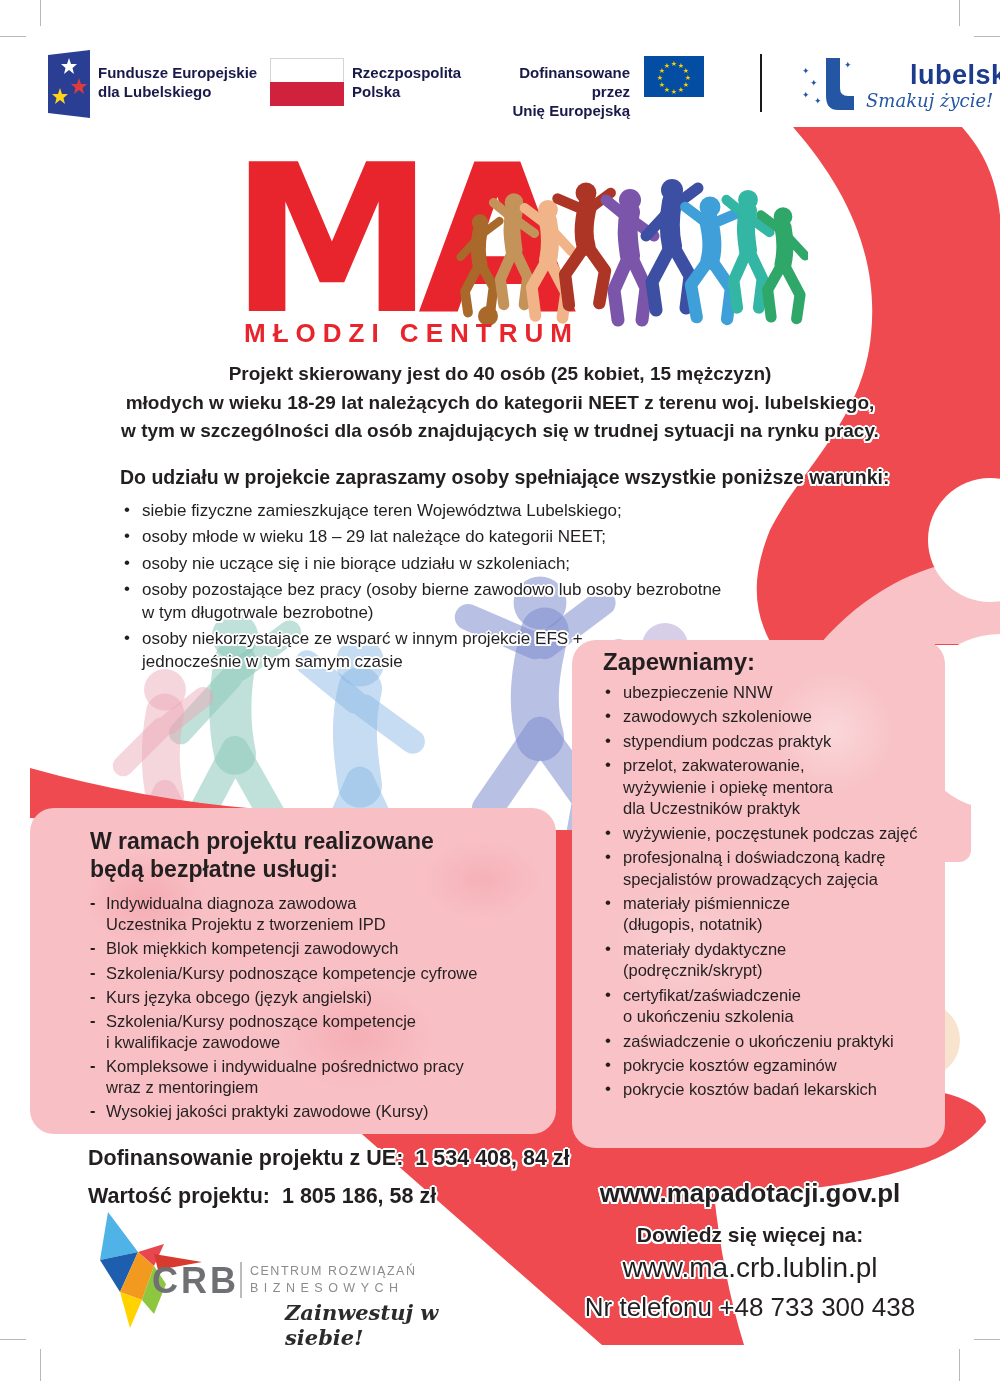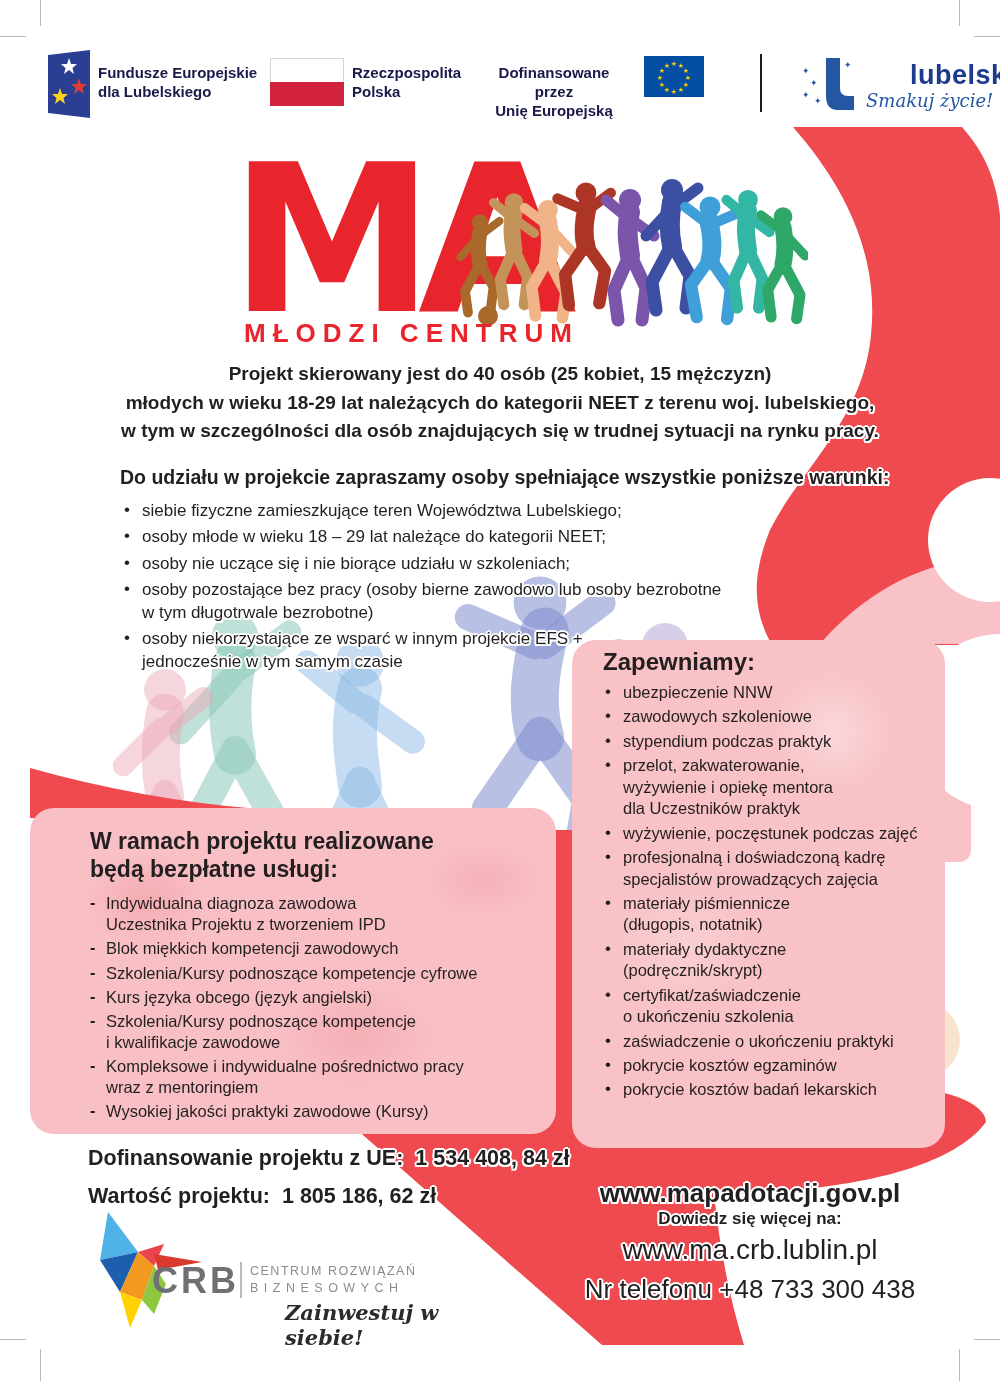--- a/index.html
+++ b/index.html
@@ -21,21 +21,21 @@
     background:
       radial-gradient(90px 90px at 70% 18%, rgba(255,255,255,.35), transparent 70%),
       radial-gradient(110px 90px at 30% 60%, rgba(255,255,255,.22), transparent 70%),
       #f8c2c6;}
   
   .content{position:absolute;z-index:2;}
   .halo{text-shadow:2px 0 0 #fff,-2px 0 0 #fff,0 2px 0 #fff,0 -2px 0 #fff,
         1.5px 1.5px 0 #fff,-1.5px 1.5px 0 #fff,1.5px -1.5px 0 #fff,-1.5px -1.5px 0 #fff;}
   
   .hdr-label{font-size:15px;line-height:1.25;color:#19194a;font-weight:600;}
-  .hdr-label.right{text-align:center;}
+  .hdr-label.right{text-align:right;}
   .divider{width:2px;height:58px;background:#1a1a1a;}
   .lub-name{font-size:27px;font-weight:bold;color:#1d3b8c;letter-spacing:.5px;}
   .lub-tag{font-family:"DejaVu Serif", serif;font-style:italic;font-size:18px;color:#2456a4;}
   
   .ma-title{font-size:26px;font-weight:bold;letter-spacing:7px;color:#e8242c;white-space:nowrap;}
   
   .intro{left:30px;top:360px;width:940px;text-align:center;font-size:19px;font-weight:bold;line-height:1.5;}
   
   .cond-head{left:120px;top:466px;width:800px;font-size:19.5px;font-weight:bold;}
   ul.blist{list-style:none;margin:0;padding:0;}
@@ -48,21 +48,21 @@
   
   .serv-head{font-size:23px;font-weight:bold;line-height:1.2;margin:0 0 10px 0;}
   ul.dlist{list-style:none;margin:0;padding:0;}
   ul.dlist li{white-space:nowrap;font-size:16.5px;line-height:1.28;margin-bottom:3px;padding-left:16px;position:relative;}
   ul.dlist li::before{content:"-";position:absolute;left:0;top:-1px;font-weight:bold;}
   
   .fund-line{font-size:21.5px;font-weight:bold;white-space:nowrap;}
   
   .foot{left:520px;top:1178px;width:460px;text-align:center;}
   .foot .l1{font-size:26px;font-weight:bold;}
-  .foot .l2{font-size:17px;font-weight:bold;margin-top:0;}
+  .foot .l2{font-size:21px;font-weight:bold;margin-top:14px;}
   .foot .l3{font-size:28px;margin-top:5px;}
   .foot .l4{font-size:26px;margin-top:8px;}
   
   .crb-abbr{font-size:36px;font-weight:bold;color:#6f7073;letter-spacing:3px;}
   .crb-l1{font-size:12.5px;color:#8a8c8e;letter-spacing:1.5px;}
   .crb-l2{font-size:12.5px;color:#8a8c8e;letter-spacing:5.5px;}
   .crb-tag{font-family:"DejaVu Serif", serif;font-style:italic;font-weight:bold;font-size:21px;color:#2b2b2b;}
   .crb-div{width:1.5px;height:36px;background:#b9bbbd;}
   
   .crop{position:absolute;background:#b8b8b8;z-index:3;}
@@ -290,21 +290,21 @@
       <li>Wysokiej jakości praktyki zawodowe (Kursy)</li>
     </ul>
 </div>
 
 <div class="content abs fund-line" style="left:88px;top:1146px;">
   <span class="halo">Dofinansowanie projektu z UE:</span>
   <span class="halo" style="margin-left:6px;">1 534 408, 84 zł</span>
 </div>
 <div class="content abs fund-line" style="left:88px;top:1184px;">
   <span class="halo">Wartość projektu:</span>
-  <span class="halo" style="margin-left:6px;">1 805 186, 62 zł</span>
+  <span class="halo" style="margin-left:6px;">1 805 186, 58 zł</span>
 </div>
 
 <div class="content abs" style="left:80px;top:1210px;width:380px;height:130px;">
   <svg width="125" height="118" viewBox="0 0 125 118" style="position:absolute;left:0;top:2px;">
     <polygon points="28,0 58,40 20,48" fill="#4fb3e8"></polygon>
     <polygon points="20,48 58,40 40,80" fill="#1d5fae"></polygon>
     <polygon points="58,40 84,32 74,54" fill="#e8474f"></polygon>
     <polygon points="74,42 122,50 78,58" fill="#d93a30"></polygon>
     <polygon points="40,80 58,40 74,54 62,88" fill="#f29a1f"></polygon>
     <polygon points="62,88 74,54 86,72 74,102" fill="#8dc63f"></polygon>

